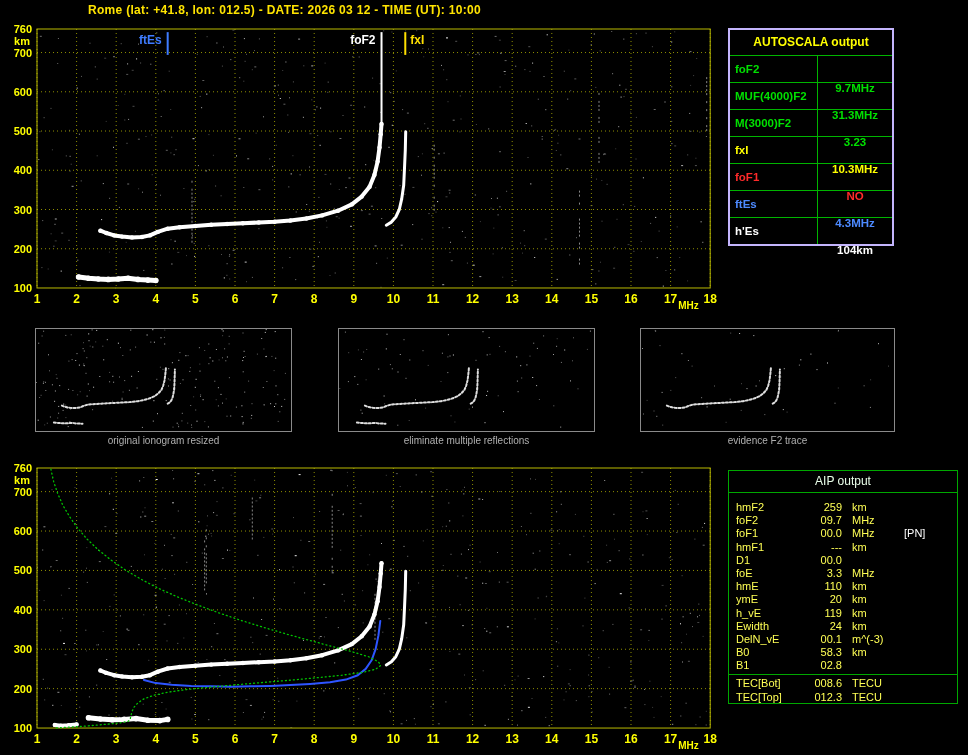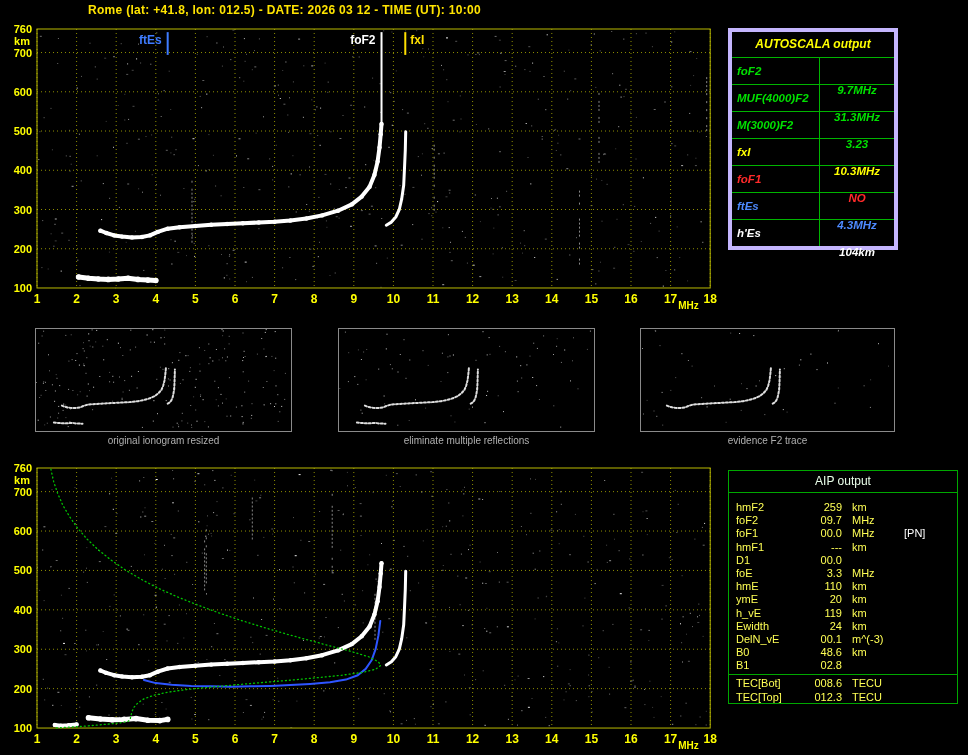--- a/index.html
+++ b/index.html
@@ -2,21 +2,21 @@
 <html><head>
 <meta charset="utf-8">
 <style>
   html,body{margin:0;padding:0;background:#000;}
   #screen{position:relative;width:968px;height:755px;background:#000;overflow:hidden;
           font-family:"Liberation Sans",sans-serif;}
   .title{position:absolute;left:88px;top:3px;color:#ffe400;font-weight:bold;font-size:12px;
          letter-spacing:.3px;white-space:pre;}
   svg{position:absolute;display:block;}
   
-  .as-table{position:absolute;left:728px;top:28px;width:162px;border:4px solid #c4b5fd;background:#000;font-style:italic;}
+  .as-table{position:absolute;left:728px;top:28px;width:162px;border:2px solid #c4b5fd;background:#000;}
   .as-header{height:25px;line-height:25px;text-align:center;color:#ffff00;font-weight:bold;
              font-size:12px;border-bottom:1px solid #00b400;}
   .as-row{display:flex;height:26px;border-bottom:1px solid #00b400;font-weight:bold;font-size:11.5px;align-items:stretch;}
   .as-row:last-child{border-bottom:none;}
   .as-label{width:82px;padding-left:5px;border-right:1px solid #00b400;display:flex;align-items:center;}
   .as-value{flex:1;display:flex;align-items:center;justify-content:center;margin-top:32px;}
   
   .thumb{position:absolute;top:328px;height:102px;background:#000;border:1px solid #8a8a8a;}
   .caption{position:absolute;top:435px;color:#b0b0b0;font-size:10px;text-align:center;}
   
@@ -1714,21 +1714,21 @@
           <div class="aip-note"></div>
         </div>
         <div class="aip-row">
           <div class="aip-label">DelN_vE</div>
           <div class="aip-value">00.1</div>
           <div class="aip-unit">m^(-3)</div>
           <div class="aip-note"></div>
         </div>
         <div class="aip-row">
           <div class="aip-label">B0</div>
-          <div class="aip-value">48.6</div>
+          <div class="aip-value">58.3</div>
           <div class="aip-unit">km</div>
           <div class="aip-note"></div>
         </div>
         <div class="aip-row">
           <div class="aip-label">B1</div>
           <div class="aip-value">02.8</div>
           <div class="aip-unit"></div>
           <div class="aip-note"></div>
         </div>
       </div>

